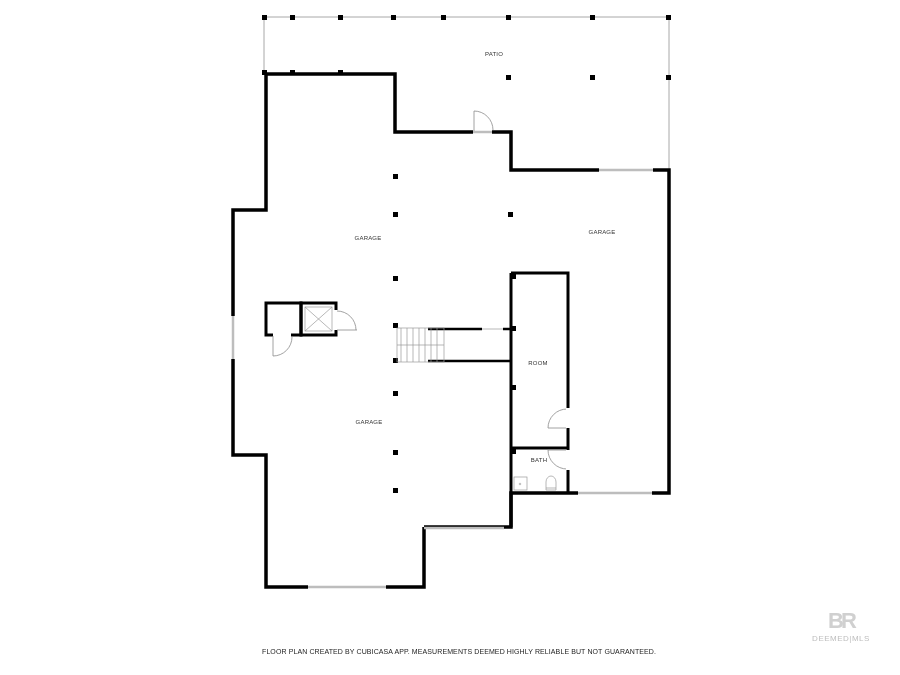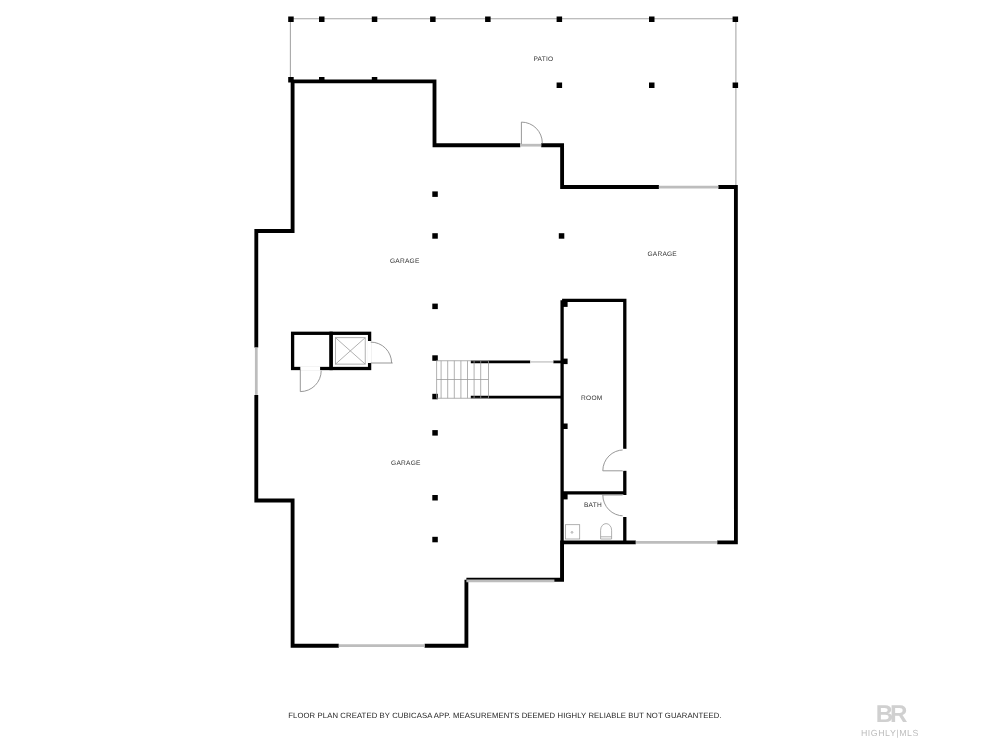--- a/index.html
+++ b/index.html
@@ -1,20 +1,20 @@
 <!DOCTYPE html>
 <html><head>
 <meta charset="utf-8">
 <style>
   html, body { margin: 0; padding: 0; background: #ffffff; }
   body { width: 900px; height: 675px; position: relative; overflow: hidden; font-family: "Liberation Sans", sans-serif; }
   #plan { position: absolute; left: 0; top: 0; width: 900px; height: 675px; }
   .room-label { position: absolute; font-size: 6px; color: #333; letter-spacing: 0.2px; transform: translate(-50%, -50%); white-space: nowrap; font-family: "Liberation Sans", sans-serif; }
   .footer-note { position: absolute; left: 262px; top: 648px; font-size: 7px; color: #222; letter-spacing: 0.1px; white-space: nowrap; }
-  .logo { position: absolute; left: 764px; top: 610px; width: 90px; text-align: center; color: #c8c8c8; margin-top: 28px; }
+  .logo { position: absolute; left: 796px; top: 610px; width: 90px; text-align: center; color: #c8c8c8; }
   .logo-mark { font-size: 22px; font-weight: bold; letter-spacing: -3px; line-height: 22px; color: #d0d0d0; }
   .logo-text { font-size: 8px; letter-spacing: 0.5px; color: #bdbdbd; margin-top: 2px; }
 </style>
 </head>
 <body>
 
 <svg id="plan" viewBox="0 0 900 675" xmlns="http://www.w3.org/2000/svg">
 
   <g fill="none" stroke="#a8a8a8" stroke-width="1">
     <polyline points="264,17 669,17 669,170"></polyline>
@@ -155,14 +155,14 @@
 <div class="room-label" style="left:368px; top:238px;">GARAGE</div>
 <div class="room-label" style="left:602px; top:232px;">GARAGE</div>
 <div class="room-label" style="left:538px; top:363px;">ROOM</div>
 <div class="room-label" style="left:369px; top:422px;">GARAGE</div>
 <div class="room-label" style="left:539px; top:460px;">BATH</div>
 
 <div class="footer-note">FLOOR PLAN CREATED BY CUBICASA APP. MEASUREMENTS DEEMED HIGHLY RELIABLE BUT NOT GUARANTEED.</div>
 
 <div class="logo">
   <div class="logo-mark">BR</div>
-  <div class="logo-text">HIGHLY|MLS</div>
+  <div class="logo-text">DEEMED|MLS</div>
 </div>
 
 </body></html>

